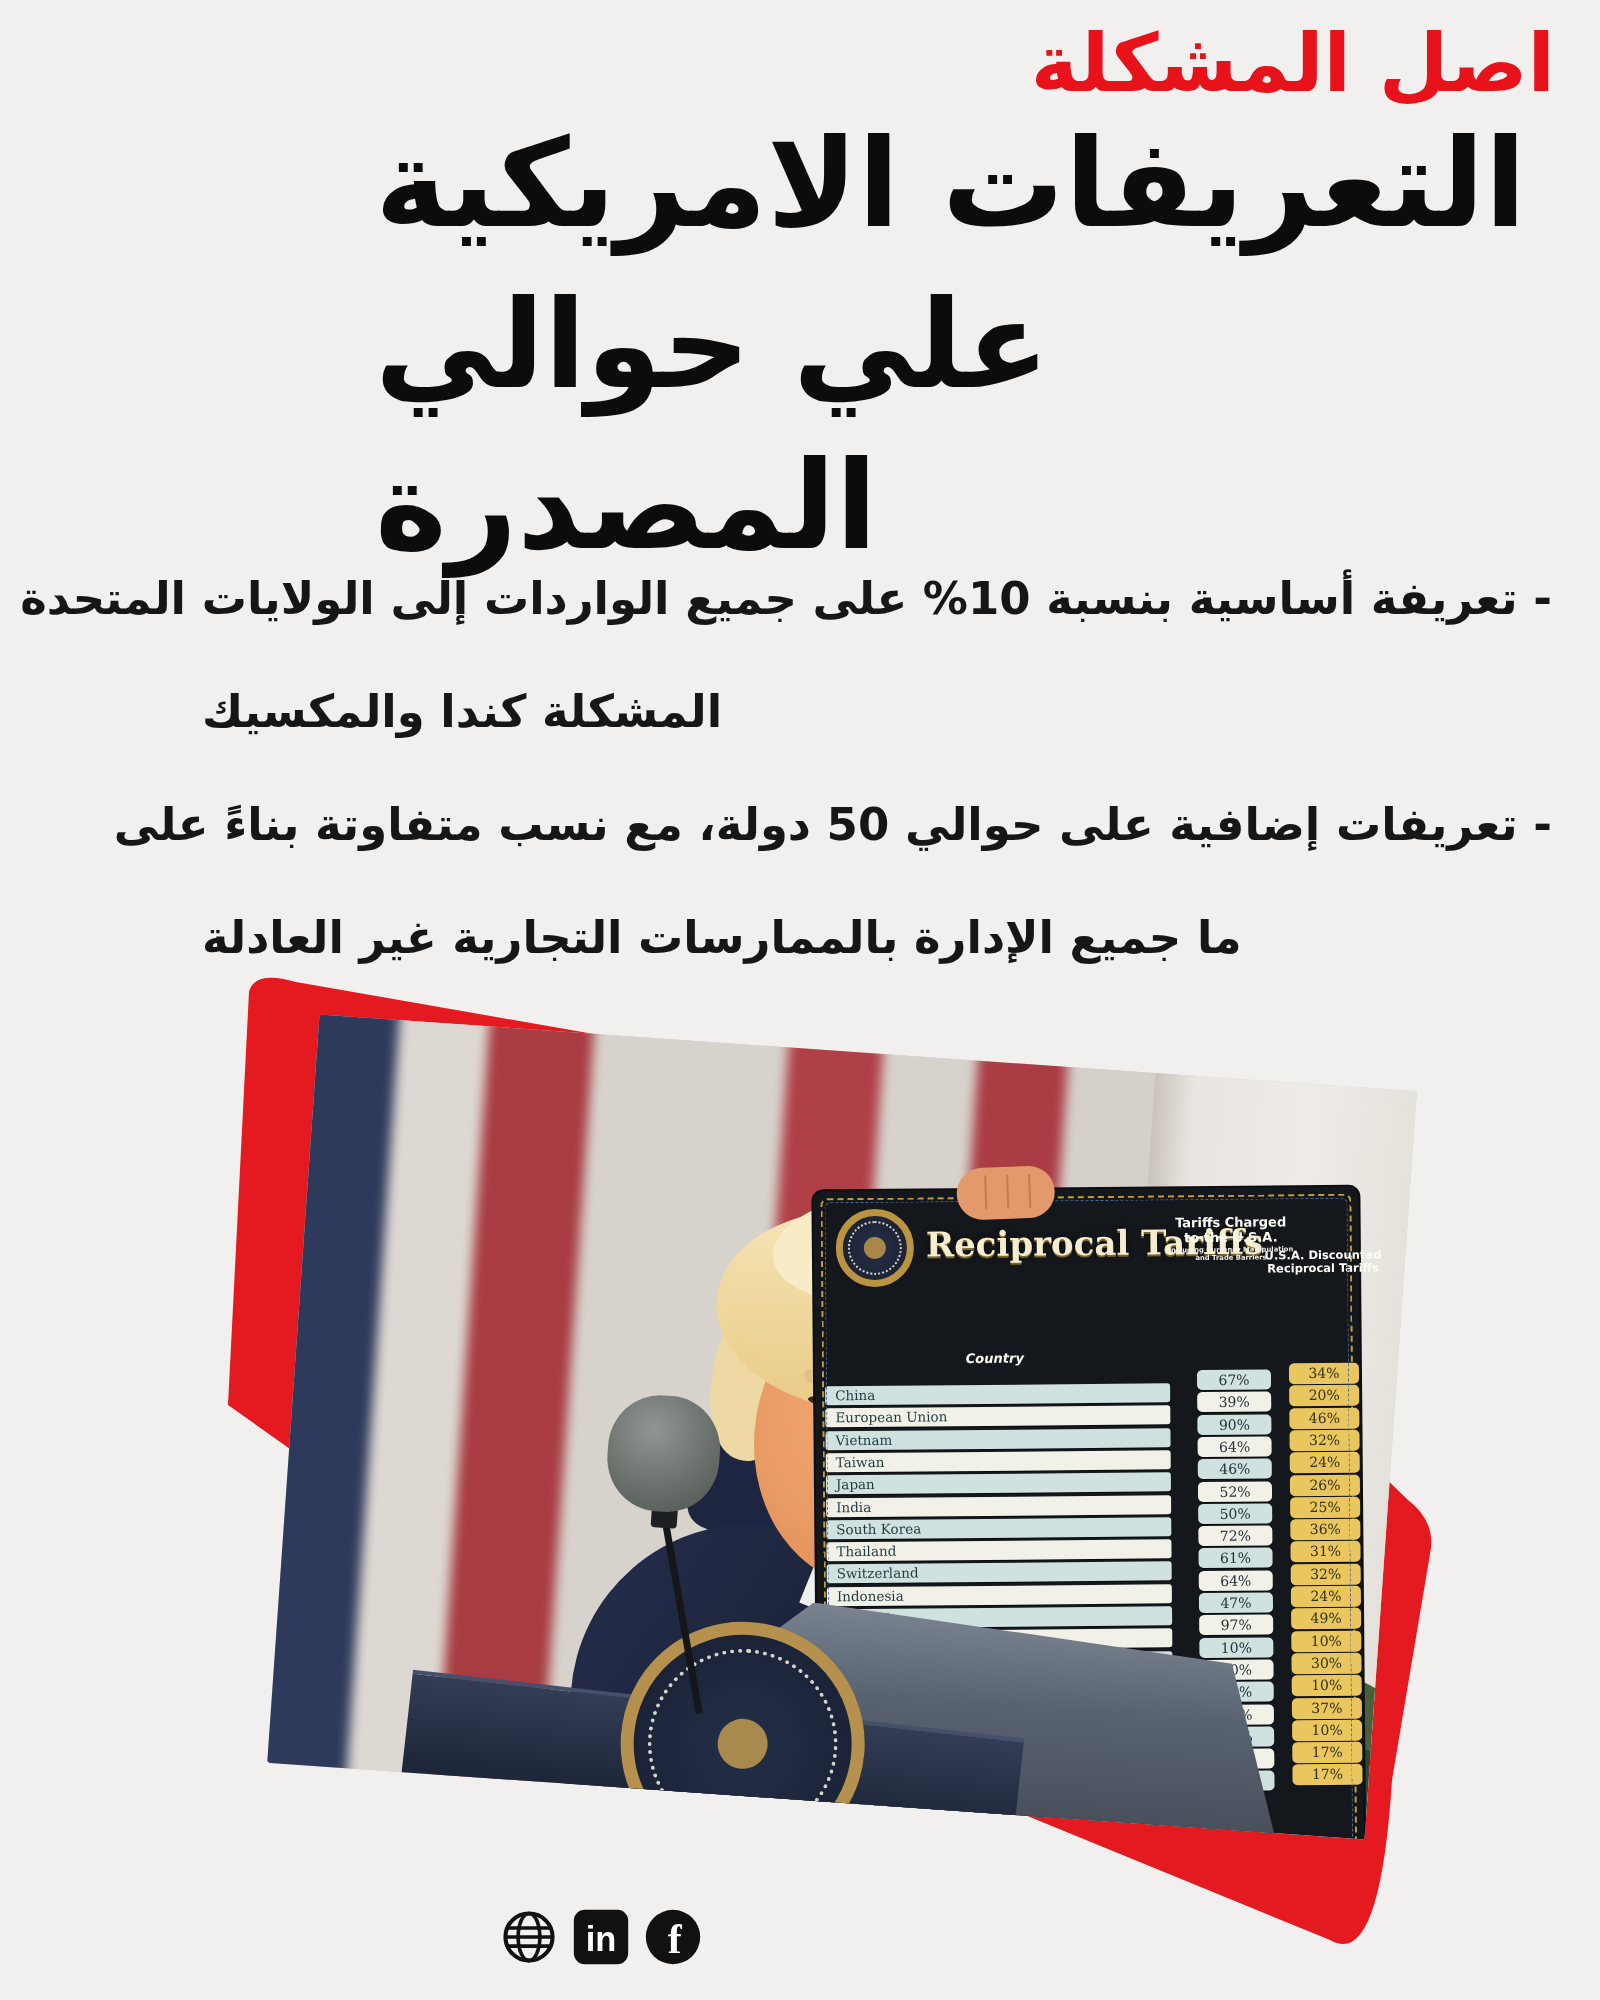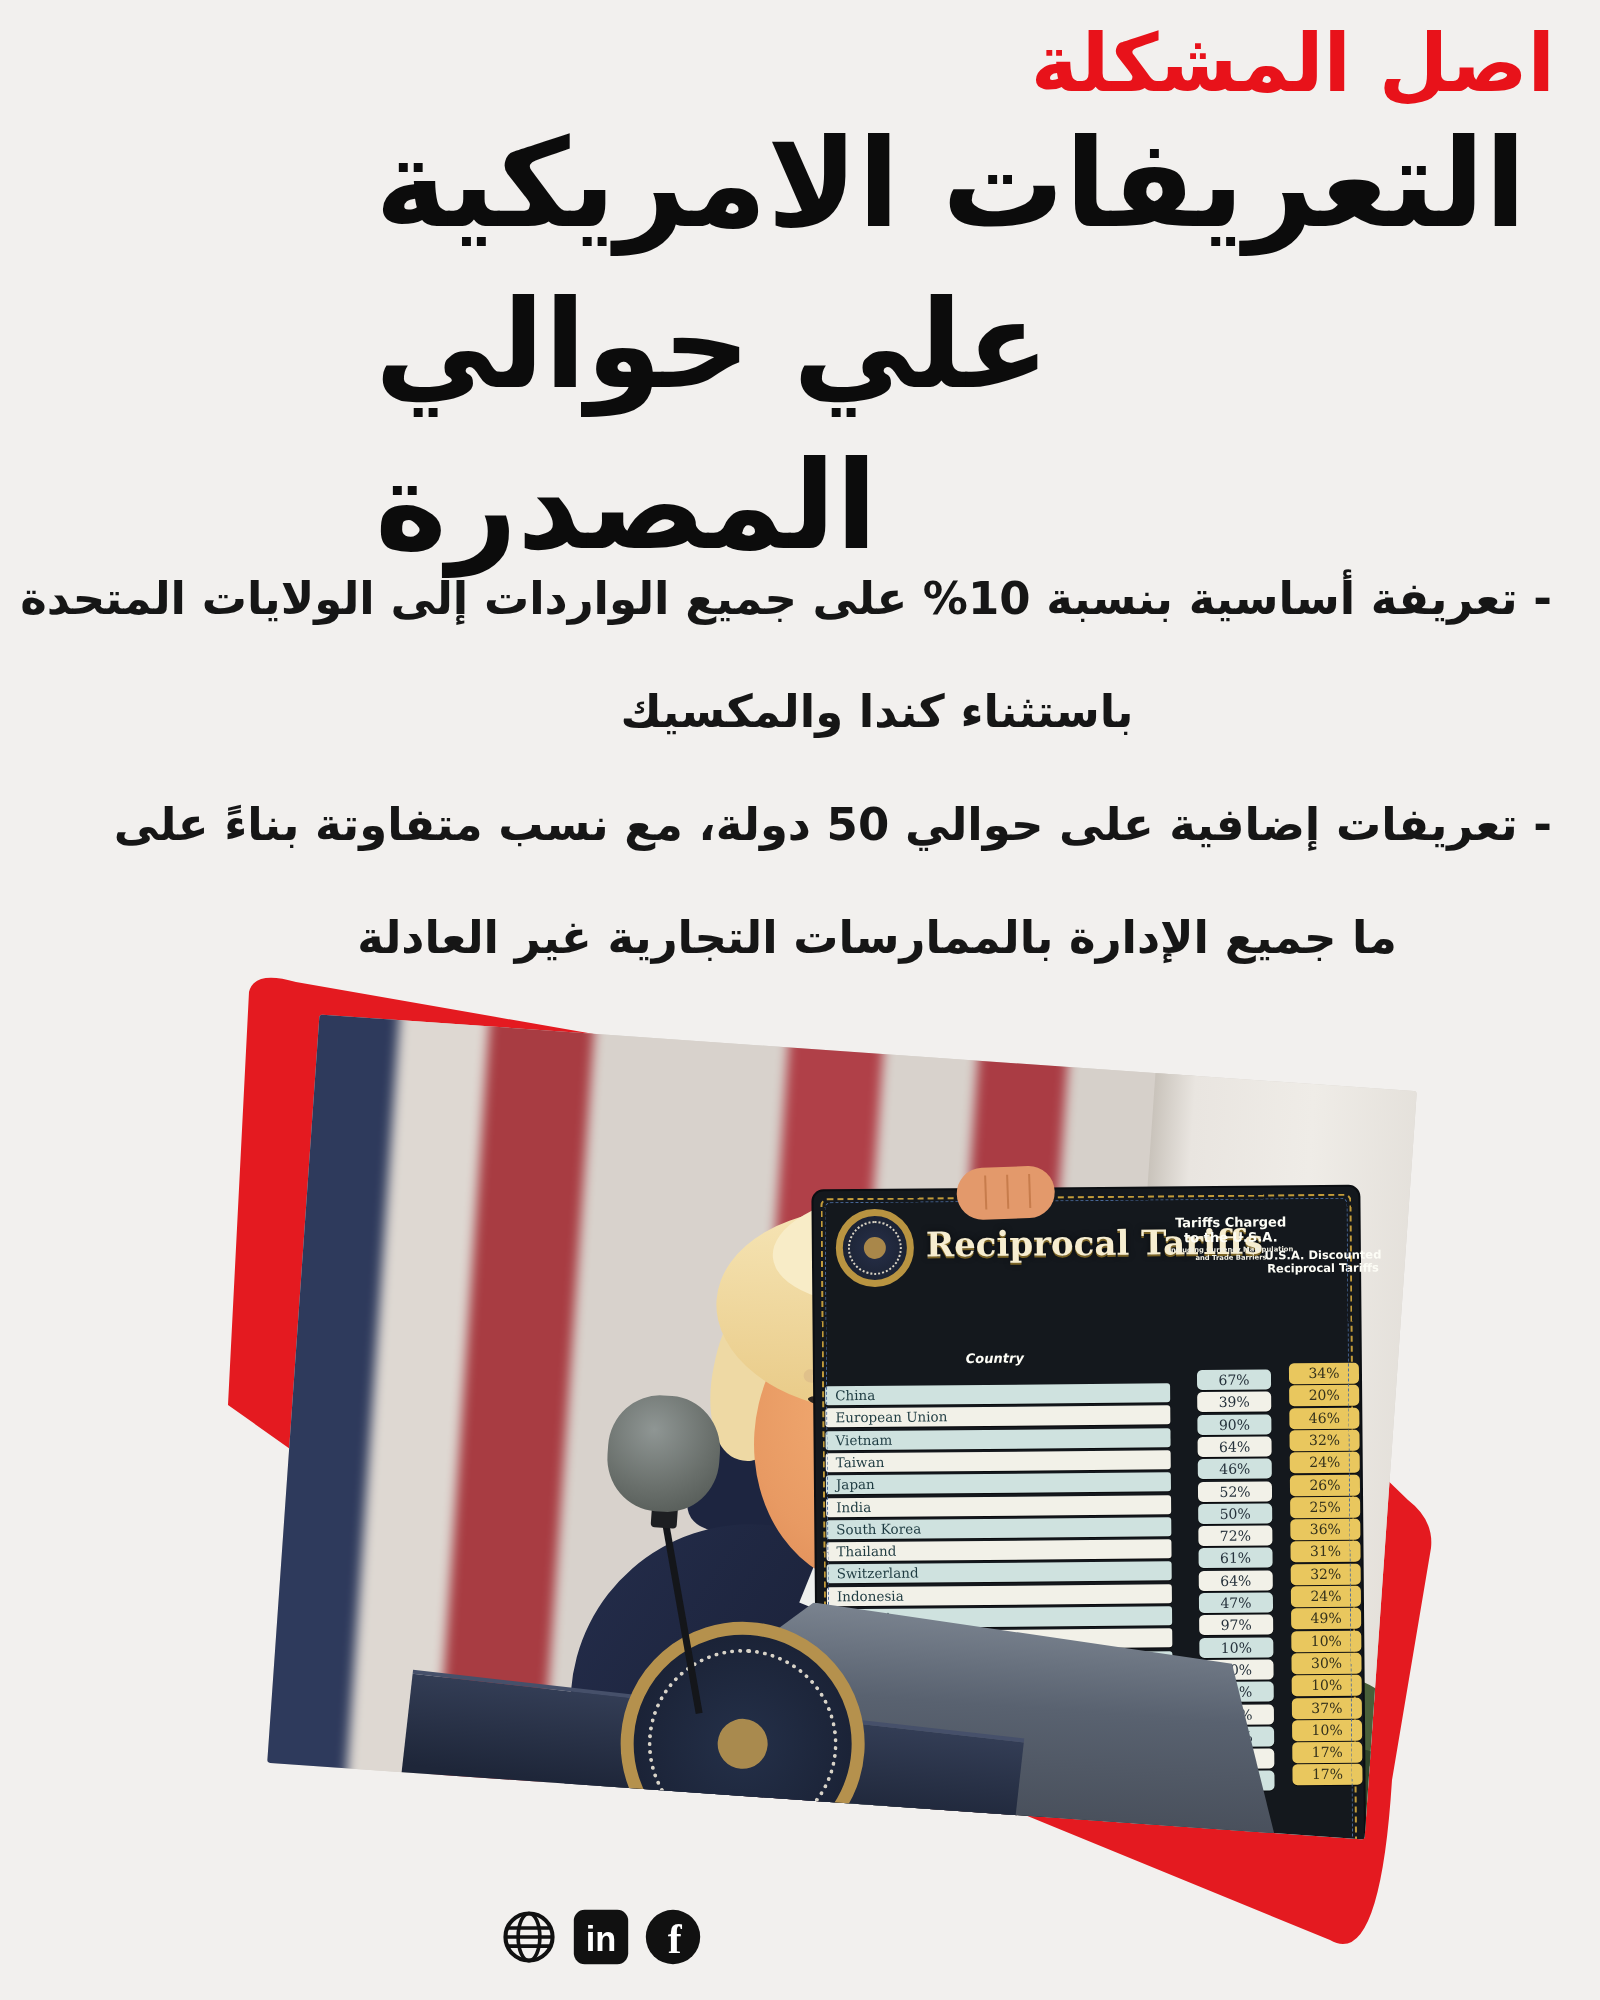--- a/index.html
+++ b/index.html
@@ -16,21 +16,21 @@
     direction:rtl;text-align:right;line-height:1.25;
   }
   .title{
     position:absolute;right:45px;top:104px;width:1180px;
     font-size:122px;font-weight:bold;color:#0c0c0c;
     direction:rtl;text-align:left;line-height:1.32;
     letter-spacing:-1px;
   }
   .bodytext{
     position:absolute;right:48px;top:542px;width:1350px;
-    direction:rtl;text-align:center;color:#161616;
+    direction:rtl;text-align:left;color:#161616;
     font-size:45px;font-weight:bold;
   }
   .bodytext .bline{line-height:113px;height:113px;white-space:nowrap;}
 
   
   #redshape{position:absolute;left:0;top:0;z-index:1;}
 
   
   .photo{
     position:absolute;left:292px;top:1052px;width:1100px;height:750px;
@@ -193,21 +193,21 @@
 </svg>
 
 <div class="kicker">اصل المشكلة</div>
 <div class="title">
   <div>التعريفات الامريكية</div>
   <div>علي حوالي المصدرة</div>
 </div>
 
 <div class="bodytext">
   <div class="bline">- تعريفة أساسية بنسبة 10% على جميع الواردات إلى الولايات المتحدة</div>
-  <div class="bline">باستثناء كندا والمكسيك</div>
+  <div class="bline">المشكلة كندا والمكسيك</div>
   <div class="bline">- تعريفات إضافية على حوالي 50 دولة، مع نسب متفاوتة بناءً على</div>
   <div class="bline">ما جميع الإدارة بالممارسات التجارية غير العادلة</div>
 </div>
 
 <div class="photo">
 
   <div class="stripes">
     <div style="left:0;width:100px;background:#2e3a5c;"></div>
     <div style="left:100px;width:90px;background:#ded8d2;"></div>
     <div style="left:190px;width:105px;background:#a83c42;"></div>

